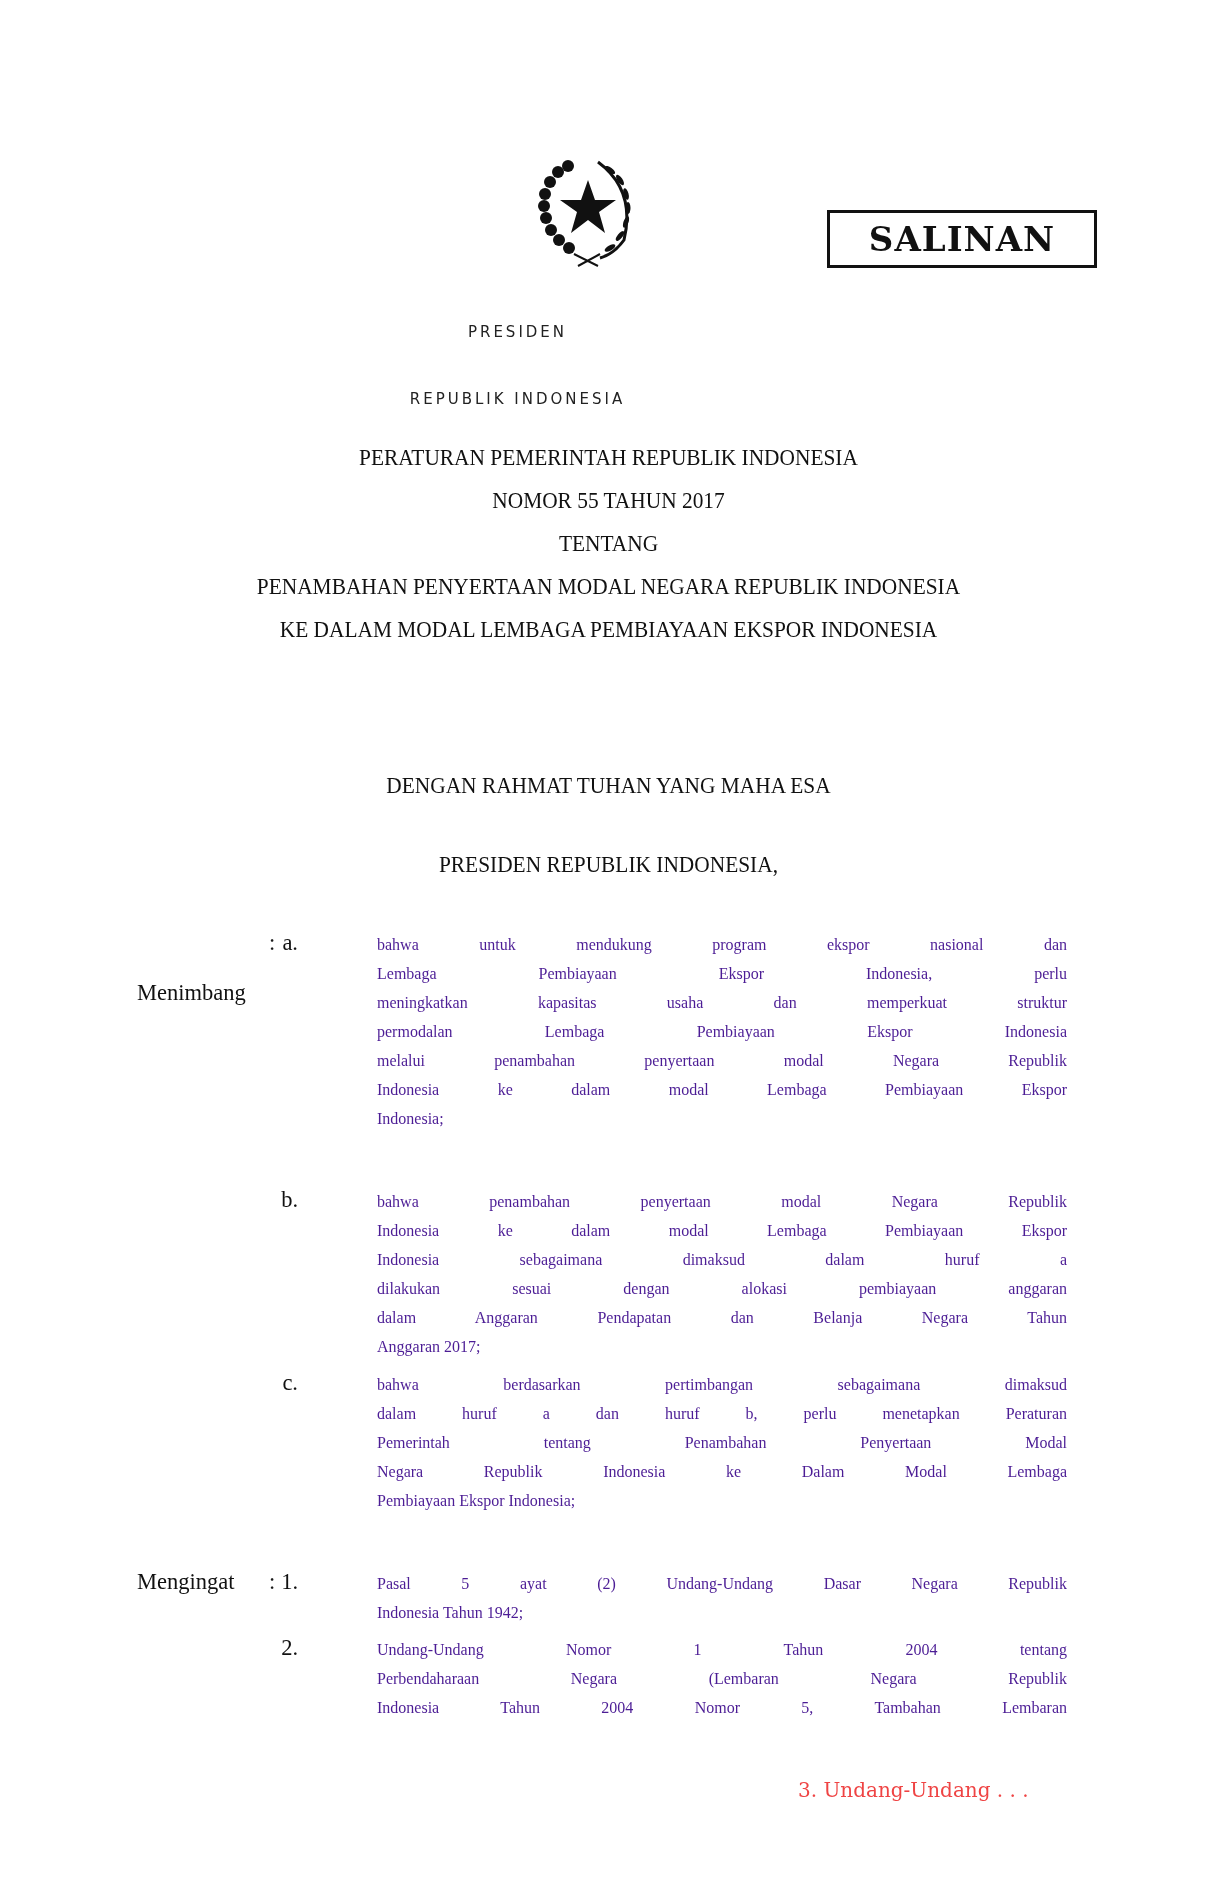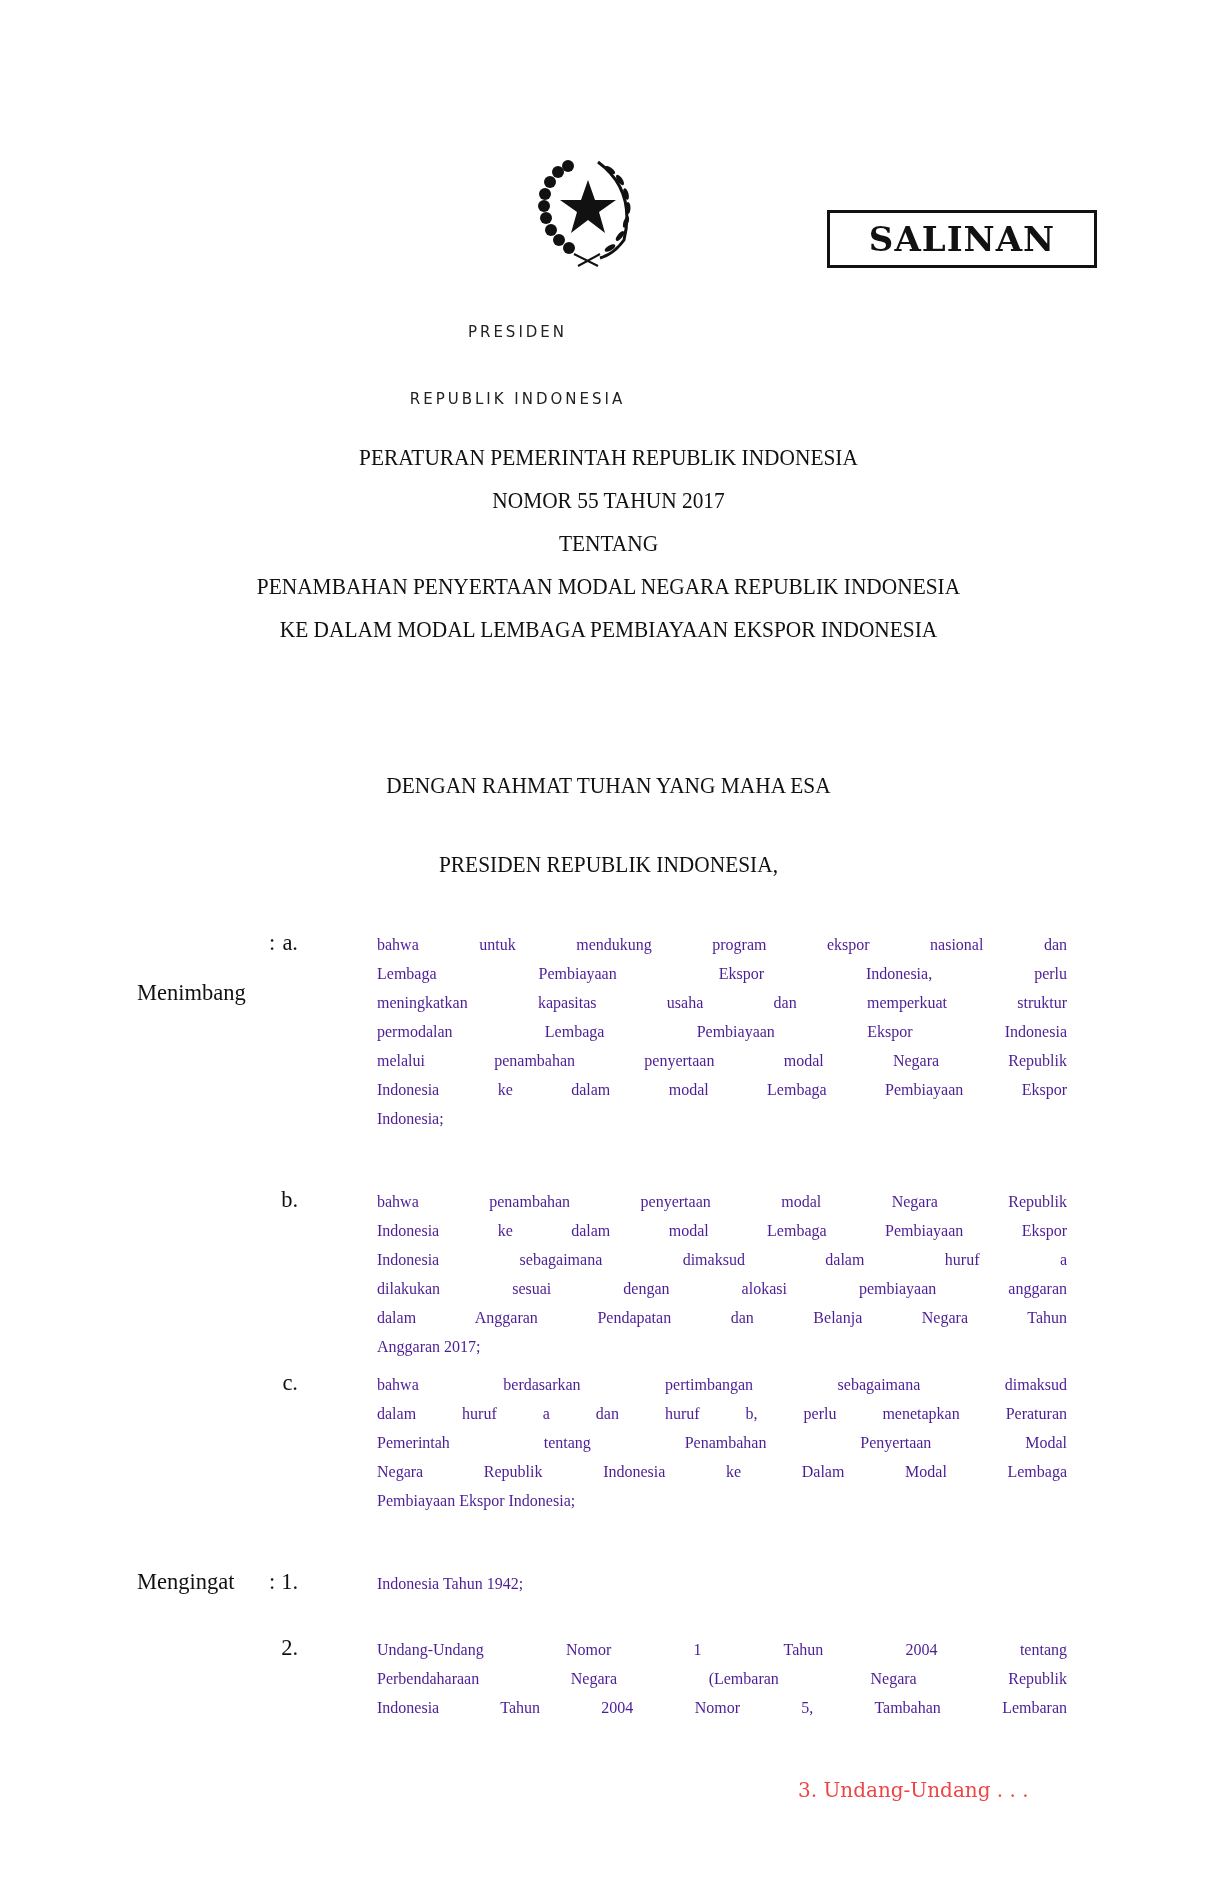--- a/index.html
+++ b/index.html
@@ -144,20 +144,21 @@
   <span class="ln">Pemerintah tentang Penambahan Penyertaan Modal</span>
   <span class="ln">Negara Republik Indonesia ke Dalam Modal Lembaga</span>
   <span class="ln last">Pembiayaan Ekspor Indonesia;</span>
 </div>
 
 <div class="section-label" style="top:1569px;">Mengingat</div>
 <div class="colon c1" style="top:1569px;">:</div>
 
 <div class="item-marker" style="top:1569px;">1.</div>
 <div class="item-text" style="top:1569px;">
+  <span class="ln">Pasal 5 ayat (2) Undang-Undang Dasar Negara Republik</span>
   <span class="ln last">Indonesia Tahun 1942;</span>
 </div>
 
 <div class="item-marker" style="top:1635px;">2.</div>
 <div class="item-text" style="top:1635px;">
   <span class="ln">Undang-Undang Nomor 1 Tahun 2004 tentang</span>
   <span class="ln">Perbendaharaan Negara (Lembaran Negara Republik</span>
   <span class="ln">Indonesia Tahun 2004 Nomor 5, Tambahan Lembaran</span>
 </div>
 

